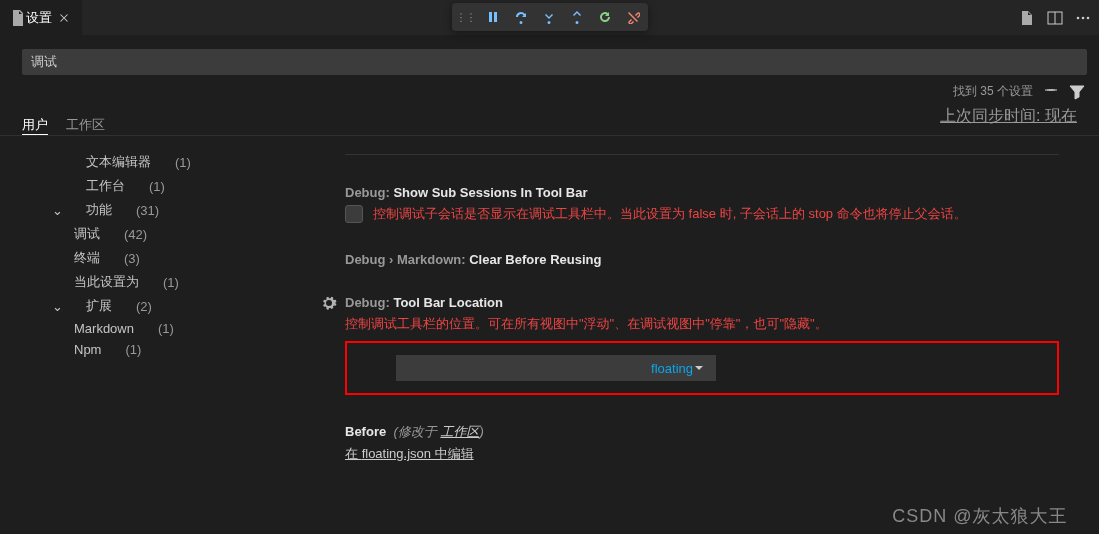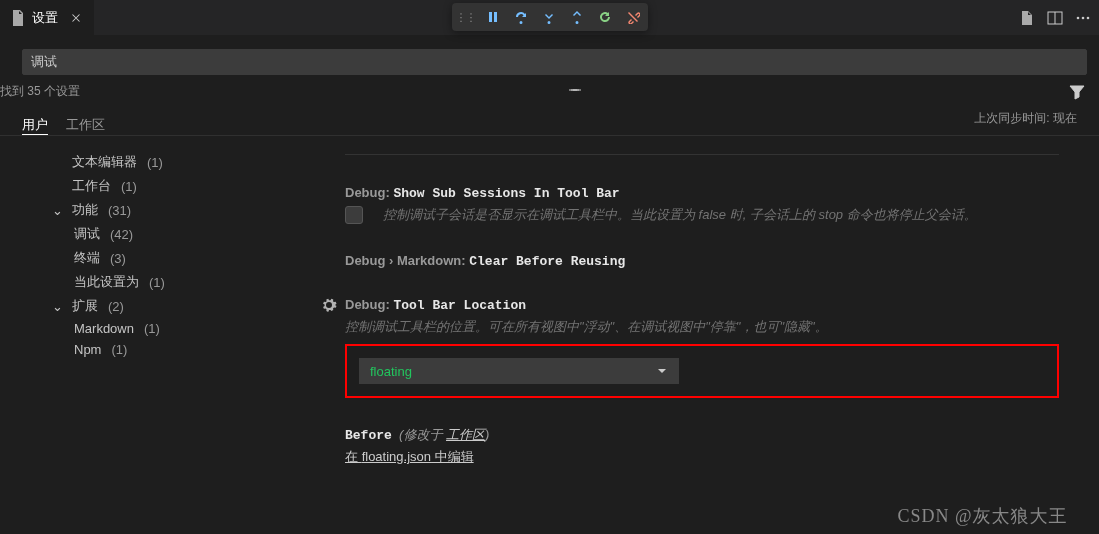--- a/index.html
+++ b/index.html
@@ -1,70 +1,70 @@
 <!DOCTYPE html>
 <html><head>
 <meta charset="utf-8">
 <style>
 * { margin: 0; padding: 0; box-sizing: border-box; font-family: "Segoe UI", -apple-system, sans-serif; }
 body { background: #1e1e1e; color: #cccccc; width: 1099px; height: 534px; overflow: hidden; font-size: 13px; position: relative; }
 
 
 .tab-bar { height: 35px; background: #252526; display: flex; align-items: center; position: relative; }
-.tab { height: 35px; display: flex; align-items: center; padding: 0 10px; background: #1e1e1e; color: #ffffff; gap: 6px; }
+.tab { height: 35px; display: flex; align-items: center; padding: 0 10px; background: #1e1e1e; color: #ffffff; gap: 0; }
 .tab-icon { width: 16px; height: 16px; fill: #cccccc; }
 .tab-close { width: 16px; height: 16px; margin-left: 4px; display: flex; align-items: center; justify-content: center; }
 .tab-close svg { width: 14px; height: 14px; stroke: #cccccc; }
 .debug-toolbar { position: absolute; left: 50%; transform: translateX(-50%); top: 3px; height: 28px; background: #333333; border-radius: 4px; display: flex; align-items: center; padding: 2px; gap: 2px; box-shadow: 0 2px 8px rgba(0,0,0,0.4); }
 .debug-btn { width: 26px; height: 24px; display: flex; align-items: center; justify-content: center; border-radius: 3px; }
 .debug-grip { color: #888; cursor: grab; font-size: 11px; letter-spacing: -1px; padding: 0 2px; }
 .title-actions { position: absolute; right: 8px; display: flex; gap: 12px; align-items: center; }
 .title-actions svg { width: 16px; height: 16px; }
 
 
 .search-row { height: 34px; background: #1e1e1e; border-bottom: 1px solid #1e1e1e; padding: 0 12px 0 22px; display: flex; align-items: center; justify-content: space-between; margin-top: 10px; }
 .search-text { color: #cccccc; font-size: 13px; }
 .search-input-wrap { flex: 1; background: #3c3c3c; border: 1px solid #3c3c3c; height: 26px; display: flex; align-items: center; padding: 0 8px; border-radius: 2px; }
 
 
 .scope-row { height: 32px; display: flex; align-items: flex-end; padding: 0 22px; justify-content: space-between; border-bottom: 1px solid #303030; margin-top: 4px; }
 .scope-tabs { display: flex; gap: 18px; }
 .scope-tab { padding-bottom: 0; color: #999; cursor: pointer; border-bottom: 1px solid transparent; }
 .scope-tab.active { color: #fff; border-bottom: 1px solid #fff; }
-.sync-status { color: #999; font-size: 12px; padding-bottom: 8px; }
+.sync-status { color: #999; font-size: 16px; padding-bottom: 8px; text-decoration: underline; }
 
 
 .main { display: flex; height: calc(100% - 115px); }
 .sidebar { width: 305px; padding: 14px 10px 10px 30px; overflow: hidden; color: #c5c5c5; }
-.tree-item { padding: 3px 0; display: flex; align-items: center; gap: 8px; cursor: pointer; }
+.tree-item { padding: 3px 0; display: flex; align-items: center; gap: 22px; cursor: pointer; }
 .tree-item.lvl1 { padding-left: 22px; }
 .tree-item.lvl2 { padding-left: 44px; }
 .chev { width: 12px; display: inline-block; }
 .count { color: #999; margin-left: 2px; }
 
 .content { flex: 1; overflow: auto; padding: 8px 40px 20px 10px; }
 .content::-webkit-scrollbar { width: 14px; }
 .content::-webkit-scrollbar-thumb { background: #424242; }
 .divider { border-top: 1px solid #333; margin: 10px 0 30px 0; margin-left: 30px; }
 
 .setting { margin: 0 0 28px 30px; position: relative; }
 .setting-title { font-size: 13px; margin-bottom: 4px; }
 .setting-title .scope { color: #999; font-weight: 700; }
-.setting-title .name { color: #e7e7e7; font-weight: 600; font-family: Liberation Mono, monospace; }
-.setting-desc { color: #737373; font-size: 13px; margin-bottom: 8px; line-height: 1.5; display: flex; align-items: flex-start; gap: 20px; font-style: italic; }
+.setting-title .name { color: #e7e7e7; font-weight: 600; }
+.setting-desc { color: #ef4444; font-size: 13px; margin-bottom: 8px; line-height: 1.5; display: flex; align-items: flex-start; gap: 10px; }
 .checkbox { width: 18px; height: 18px; border: 1px solid #555; background: #3c3c3c; flex-shrink: 0; margin-top: 1px; border-radius: 3px; }
 .highlight-box { border: 2px solid #ff0000; padding: 12px 12px; margin-top: 8px; }
-.select { background: #3c3c3c; border: 1px solid #3c3c3c; height: 26px; width: 320px; display: flex; align-items: center; justify-content: space-between; padding: 0 10px; color: #22c55e; }
+.select { background: #3c3c3c; border: 1px solid #3c3c3c; height: 26px; width: 320px; display: flex; align-items: center; justify-content: flex-end; padding: 0 10px; color: #0ea5e9; margin-left: 37px; }
 .gear-indicator { position: absolute; left: -24px; top: 0; }
 .gear-indicator svg { width: 16px; height: 16px; }
 
 .modified-tag { color: #999; font-style: italic; }
 .modified-link { color: #ccc; font-style: italic; text-decoration: underline; }
 
-.watermark { position: absolute; right: 12px; bottom: 6px; color: #888; font-size: 18px; font-family: Liberation Serif, serif; letter-spacing: 1px; }
+.watermark { position: absolute; right: 12px; bottom: 6px; color: #888; font-size: 18px; font-family: Liberation Sans, sans-serif; letter-spacing: 1px; }
 </style>
 </head>
 <body>
 
 <div class="tab-bar">
   <div class="tab">
     <svg class="tab-icon" viewBox="0 0 16 16">
         <path fill="#cccccc" d="M13 3L10 0H3v16h10zM9 1l3 3H9z" opacity="0.8"></path>
       </svg>
     <span>设置</span>
@@ -123,21 +123,21 @@
         <circle cx="13" cy="8" r="1.3" fill="#ccc"></circle>
       </svg>
   </div>
 </div>
 
 <div class="search-row">
   <div class="search-input-wrap">
     <span class="search-text">调试</span>
   </div>
 </div>
-<div style="display:flex;justify-content:space-between;padding:4px 14px 0 0;gap:10px;align-items:center;color:#999;font-size:12px;">
+<div style="display:flex;justify-content:flex-end;padding:4px 14px 0 0;gap:10px;align-items:center;color:#999;font-size:12px;">
   <span>找到 35 个设置</span>
   <svg width="16" height="16" viewBox="0 0 16 16">
       <path stroke="#ccc" fill="none" d="M2 6h12M4 6h8M6 6h4"></path>
     </svg>
   <svg width="16" height="16" viewBox="0 0 16 16">
       <path fill="#ccc" d="M1 2h14l-5 6v5l-4 2V8z" stroke="#ccc"></path>
     </svg>
 </div>
 
 <div class="scope-row">

